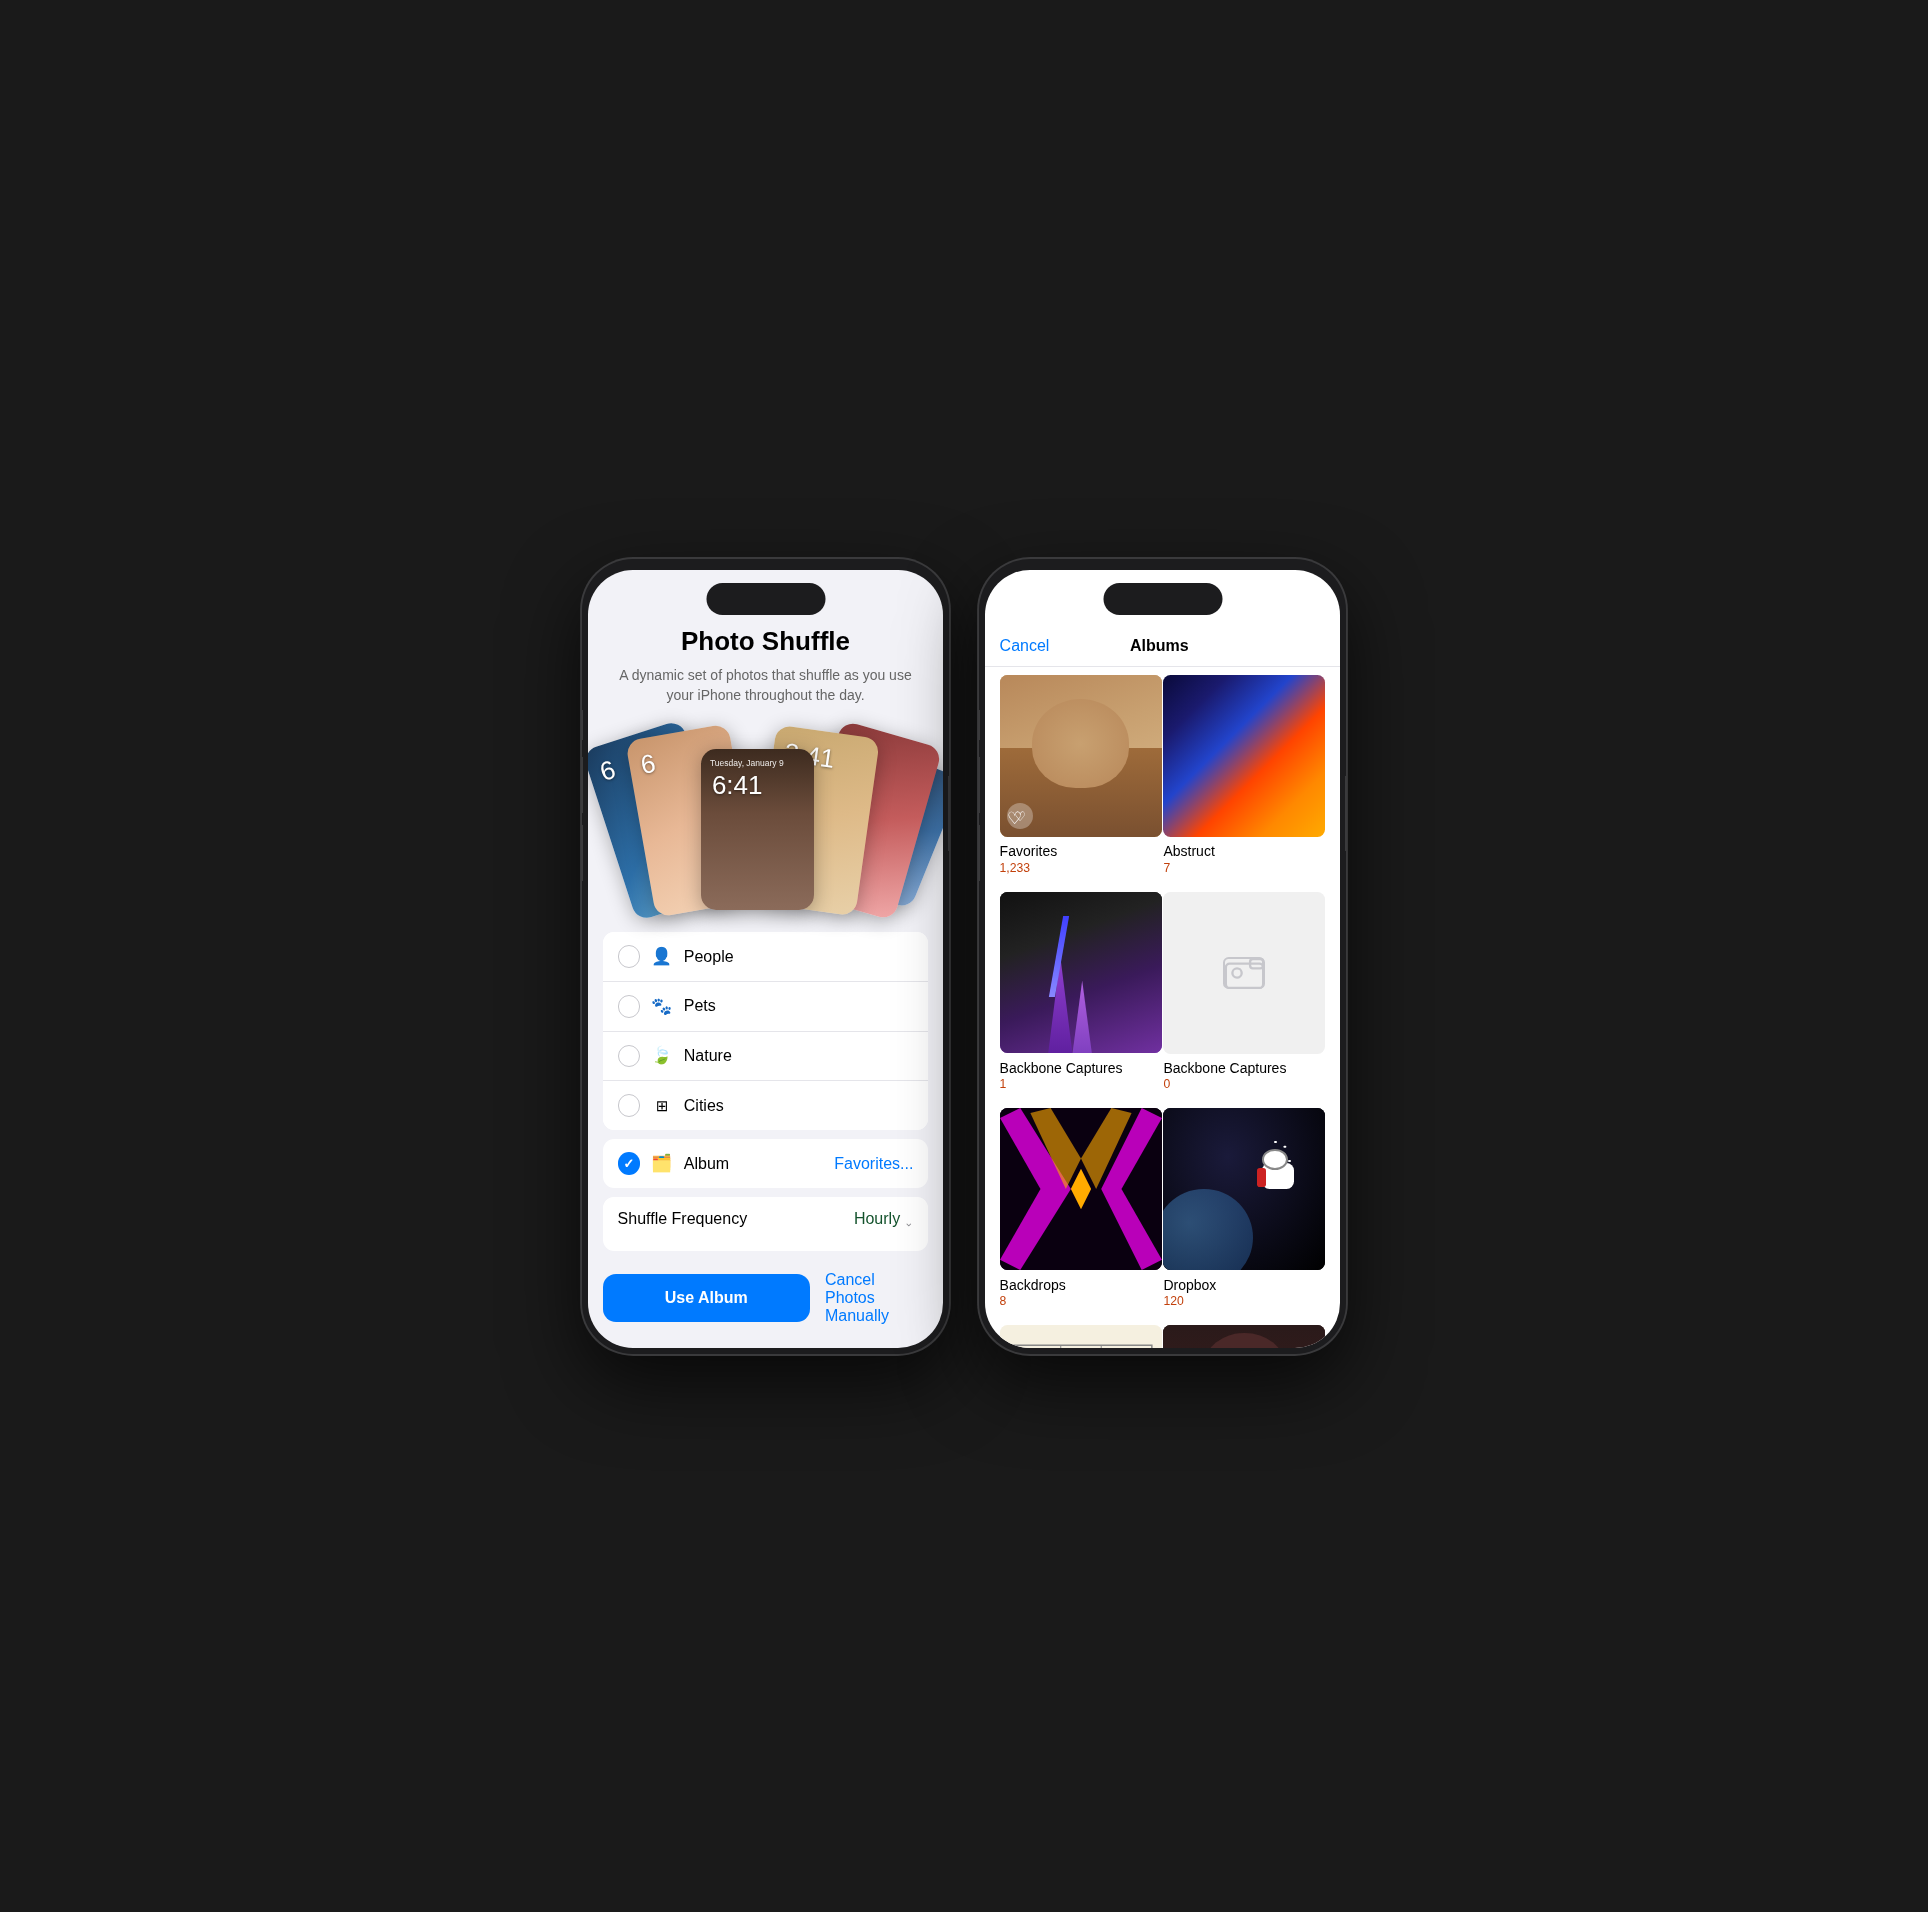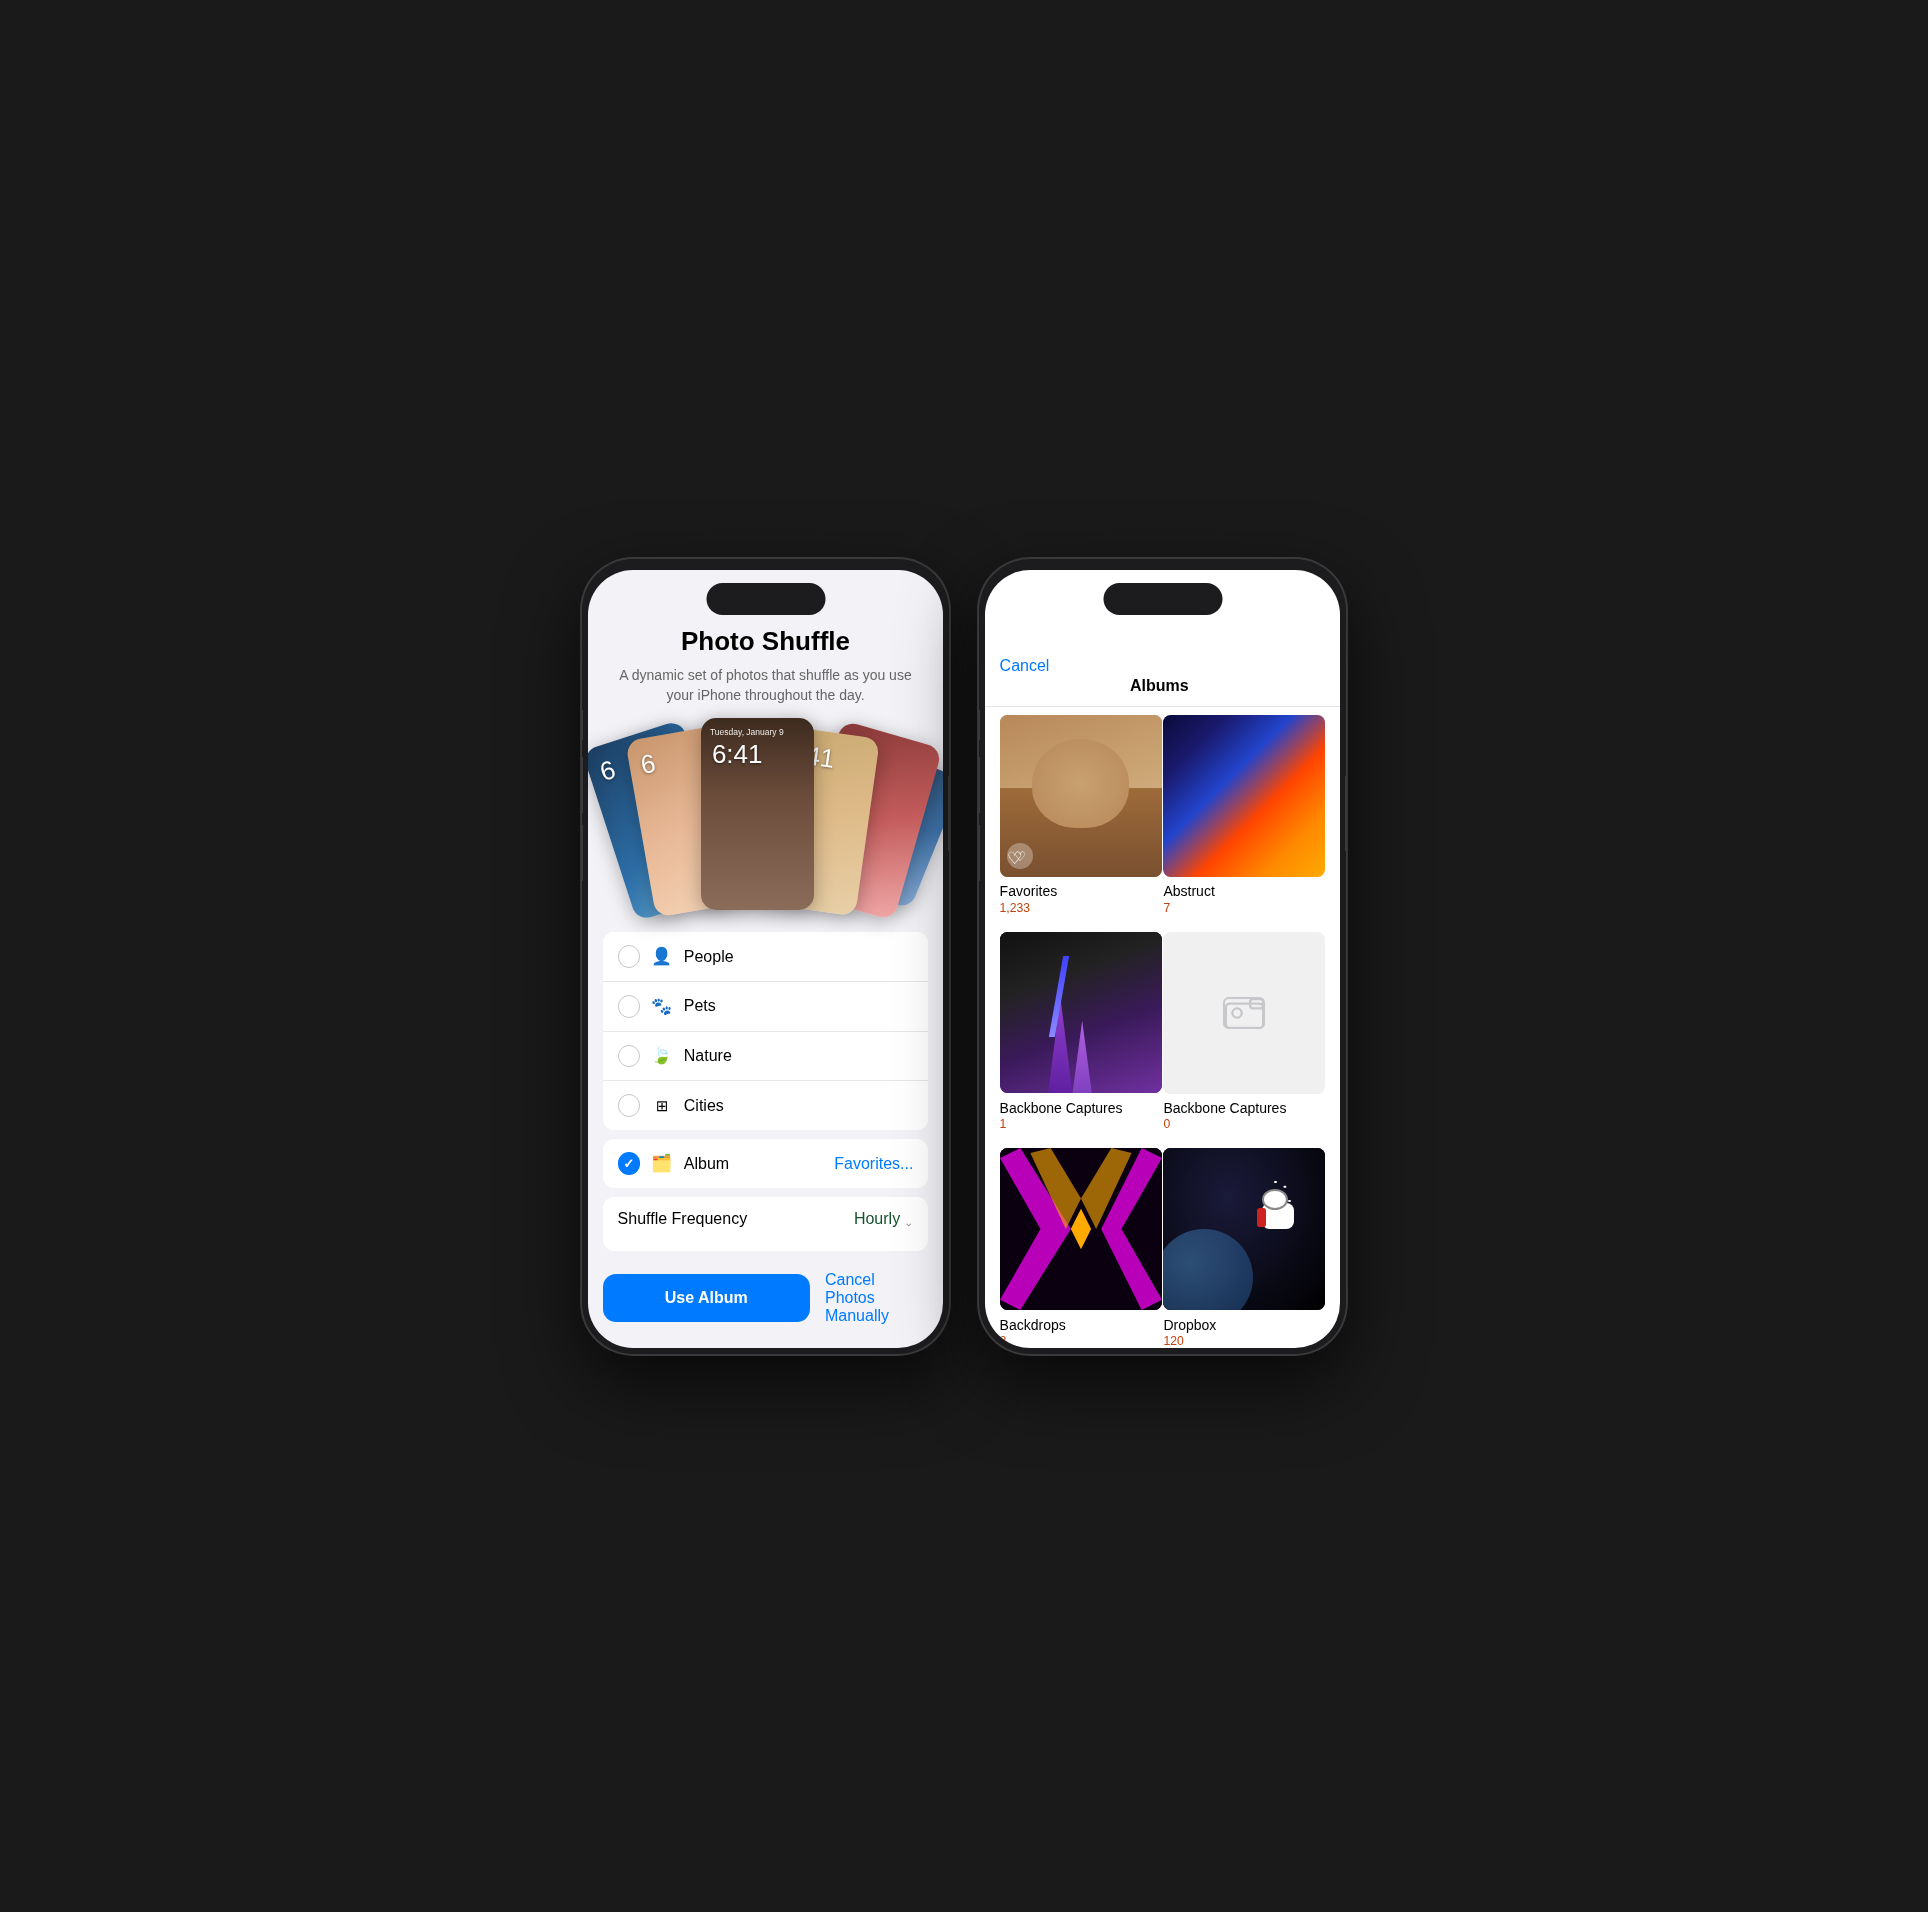--- a/index.html
+++ b/index.html
@@ -134,21 +134,21 @@
       position: absolute;
       width: 104px;
       height: 179px;
       border-radius: 15px;
       overflow: hidden;
       box-shadow: 0 3.8px 19px rgba(0,0,0,0.3);
     }
 
     .card-1 { left: 19px; bottom: 0; transform: rotate(-18deg); z-index: 1; }
     .card-2 { left: 52px; bottom: 0; transform: rotate(-10deg); z-index: 2; }
-    .card-3 { left: 113px; bottom: 0; transform: rotate(0deg); z-index: 5; width: 113px; height: 192px; }
+    .card-3 { left: 113px; bottom: 0; transform: rotate(0deg); z-index: 5; width: 113px; height: 161px; }
     .card-4 { right: 75px; bottom: 0; transform: rotate(8deg); z-index: 3; }
     .card-5 { right: 23.5px; bottom: 0; transform: rotate(16deg); z-index: 2; }
     .card-6 { right: 4.7px; bottom: 9.4px; transform: rotate(22deg); z-index: 1; width: 75px; height: 141px; }
 
     .card-bg-city {
       background: linear-gradient(135deg, #1a3a5c 0%, #2d6fa8 50%, #87ceeb 100%);
     }
     .card-bg-person1 {
       background: linear-gradient(160deg, #c8956c 0%, #e8b896 50%, #f5d5b8 100%);
     }
@@ -339,21 +339,20 @@
     .albums-cancel {
       font-size: 16px;
       color: #007aff;
       cursor: pointer;
     }
 
     .albums-title {
       font-size: 16px;
       font-weight: 600;
       color: #000;
-      margin-top: 40px;
     }
 
     .albums-placeholder {
       width: 56px;
     }
 
     .albums-grid {
       display: grid;
       grid-template-columns: 1fr 1fr;
       gap: 1.9px;

